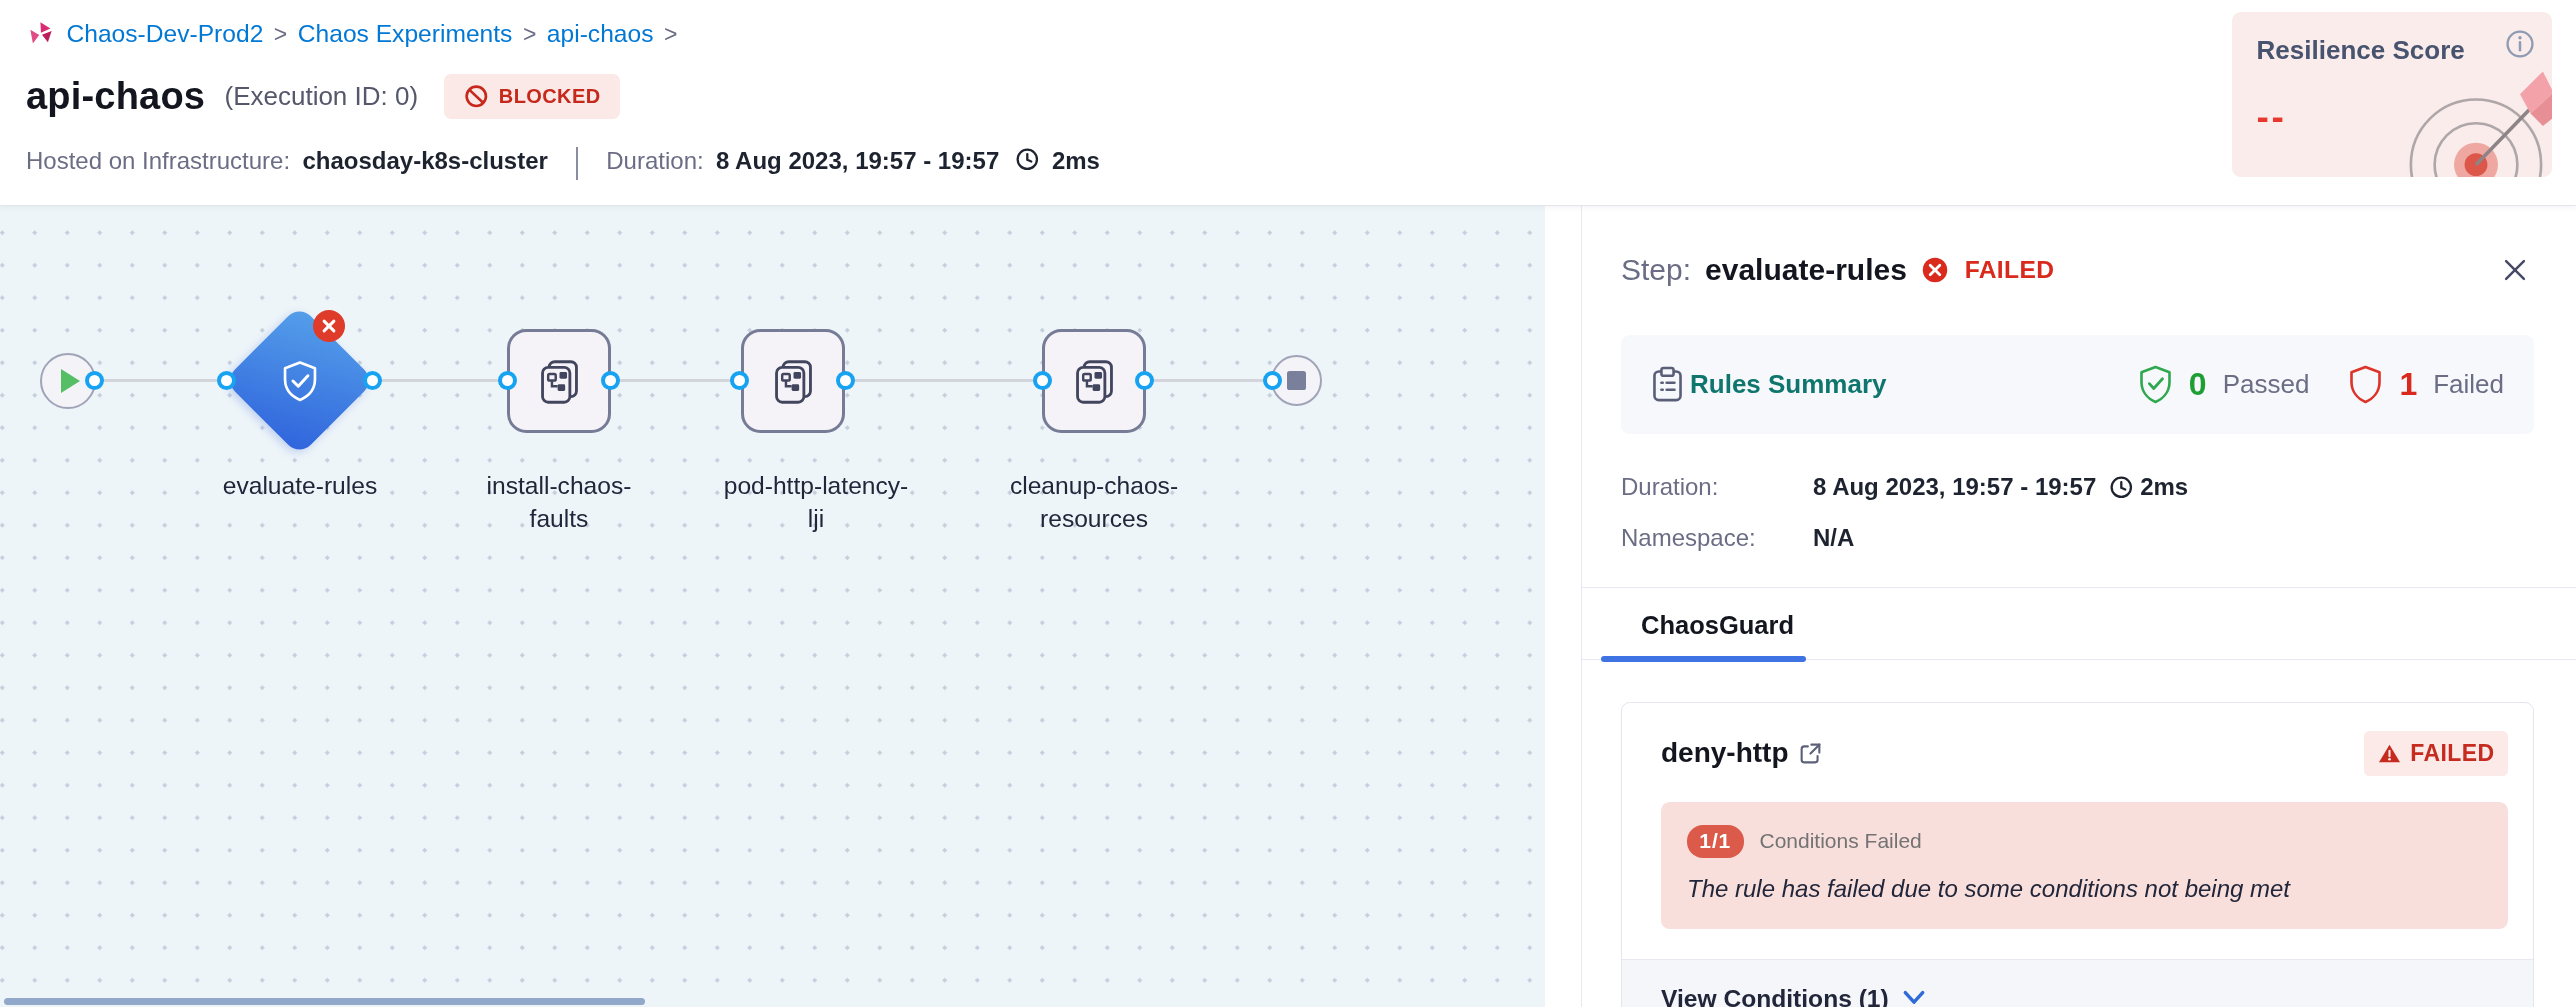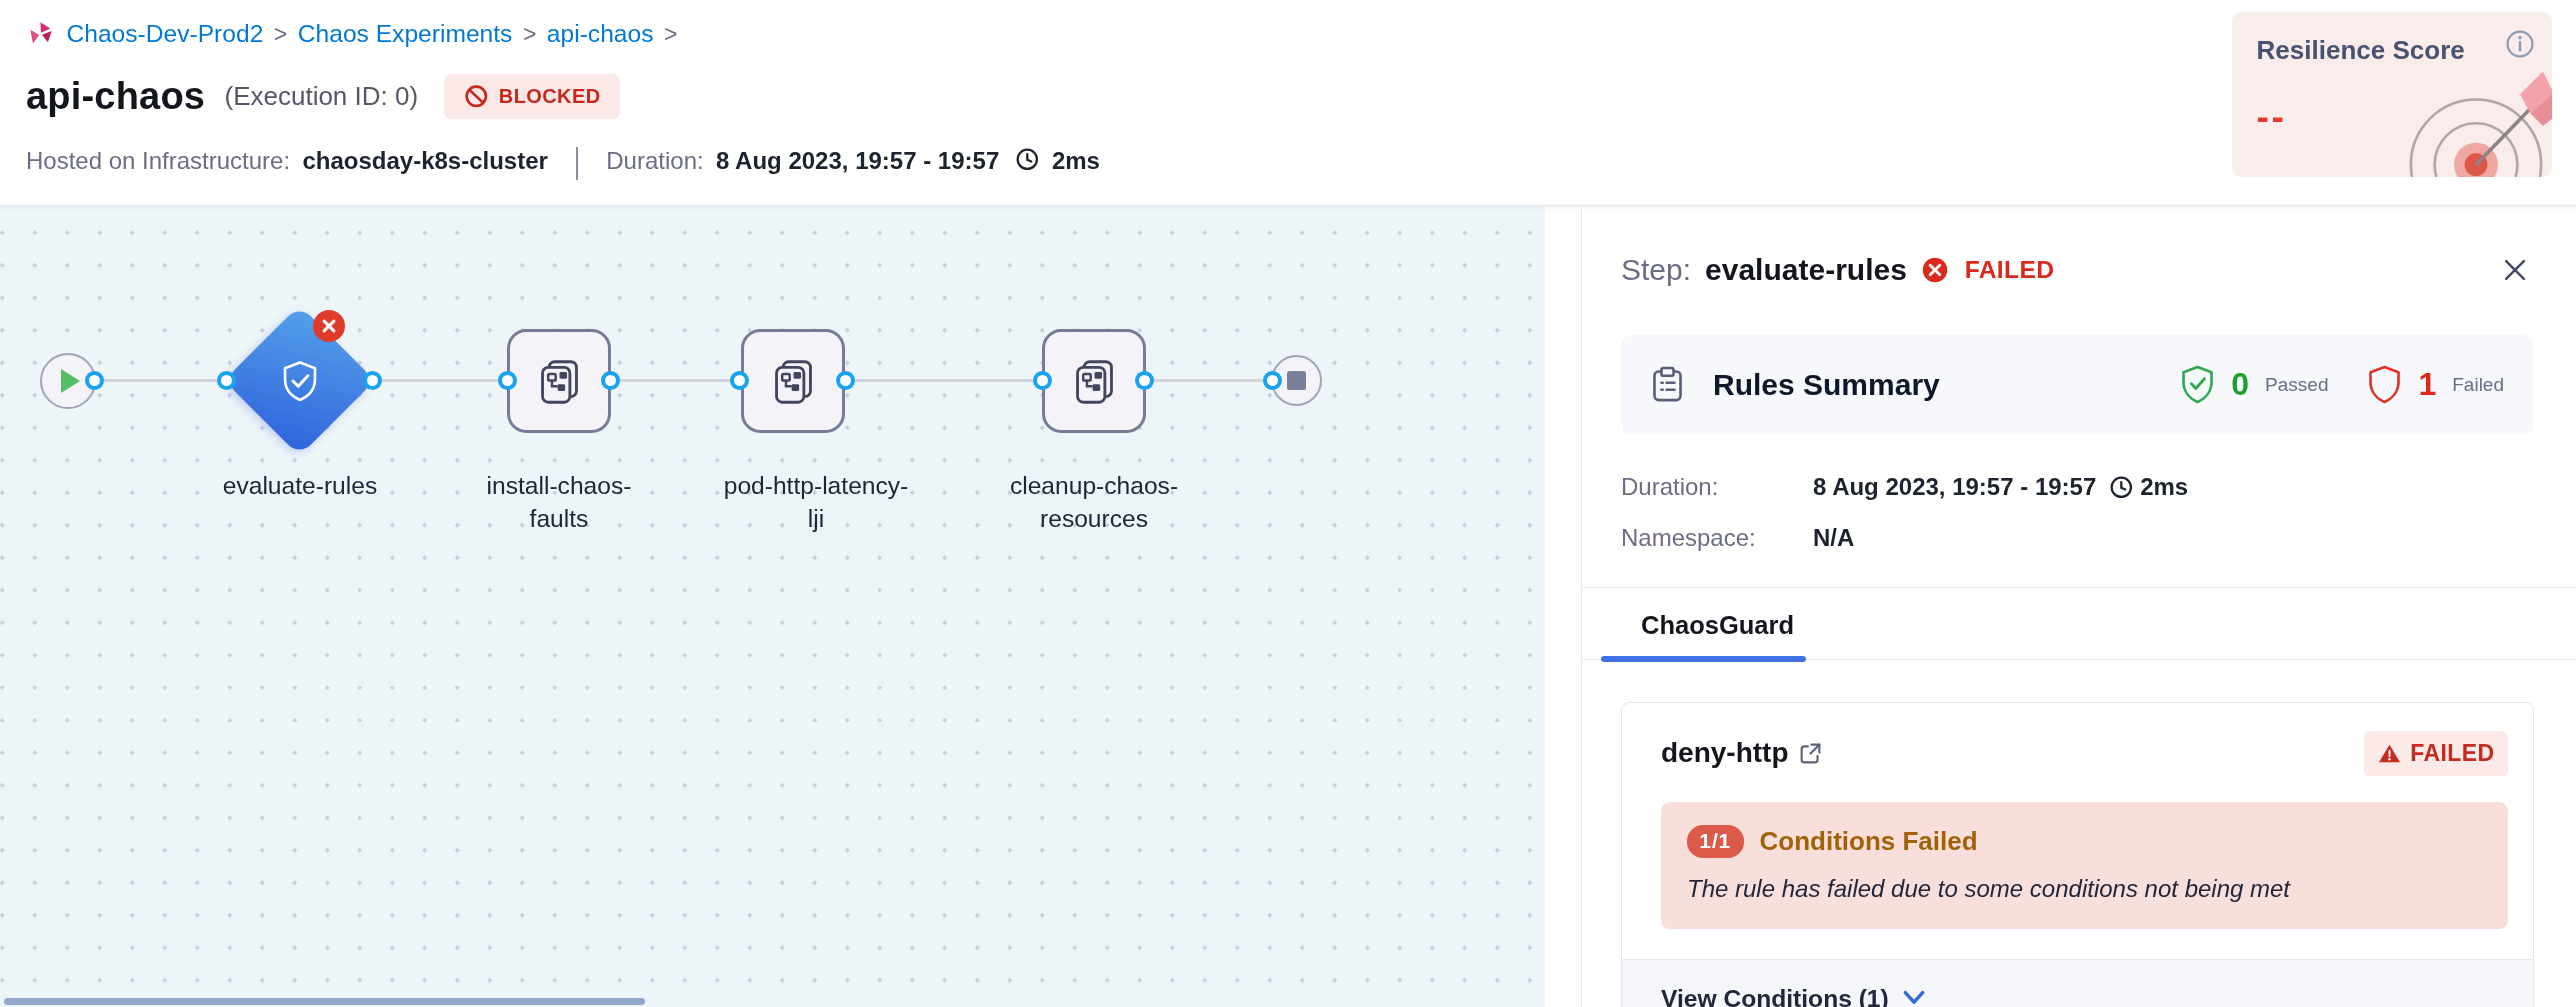--- a/index.html
+++ b/index.html
@@ -66,25 +66,25 @@
   .panel { flex:1; background:#fff; margin-left:36px; border-left:0.9px solid #E6E8F2;
     padding:44px 42px 0 39px; position:relative; overflow:hidden; }
   .panel-head { display:flex; align-items:center; gap:14px; }
   .step-label { font-size:30px; color:#6B6D85; }
   .step-name { font-size:30px; font-weight:bold; color:#14161F; }
   .step-status { font-size:24.6px; font-weight:bold; color:#DA291D; letter-spacing:0.4px; margin-left:1.8px; }
   .panel-close { margin-left:auto; background:none; border:none; cursor:pointer; padding:3.5px; }
 
   .rules-summary { margin-top:46px; background:#F6F8FB; border-radius:8.8px; padding:30px 30px;
     display:flex; align-items:center; }
-  .rs-title { font-size:30px; font-weight:bold; color:#0f172a; margin-left:29px; }
+  .rs-title { font-size:26px; font-weight:bold; color:#0f766e; margin-left:6px; }
   .rs-right { margin-left:auto; display:flex; align-items:center; gap:16px; }
   .rs-count-green { font-size:32px; font-weight:bold; color:#1E9E33; }
   .rs-count-red { font-size:32px; font-weight:bold; color:#DA291D; }
-  .rs-cap { font-size:19px; color:#6B6D85; margin-right:23px; }
+  .rs-cap { font-size:26px; color:#6B6D85; margin-right:23px; }
 
   .detail-rows { margin-top:39px; display:flex; flex-direction:column; gap:23px; }
   .detail-row { display:flex; align-items:center; font-size:24px; }
   .dl { width:192px; color:#6B6D85; flex:none; }
   .dv { color:#1E2330; font-weight:bold; }
   .dv-extra { color:#1E2330; font-weight:bold; margin-left:7px; }
   .detail-row .clock-icon { margin-left:12.3px; }
 
   .section-divider { height:0.9px; background:#E7E9F2; margin:35px -42px 0 -40px; }
   .tabs { position:relative; margin:0 -42px 0 -40px; padding:23px 42px 0 60px; border-bottom:0.9px solid #E7E9F2; }
@@ -98,21 +98,21 @@
   .rc-head { display:flex; align-items:center; padding:28px 24.6px 0 39px; }
   .rc-name { font-size:28px; font-weight:bold; color:#14161F; }
   .rc-ext { margin-left:10.5px; cursor:pointer; }
   .rc-badge { margin-left:auto; display:inline-flex; align-items:center; gap:8.8px;
     background:#FBEAE8; border-radius:5.3px; padding:8.8px 14px; }
   .rc-badge span { color:#C62B20; font-size:23px; font-weight:bold; letter-spacing:0.4px; }
   .rc-alert { margin:26px 24.6px 0 39px; background:#F8DFDC; border-radius:8.8px; padding:23px 26px 26px; }
   .rc-alert-top { display:flex; align-items:center; gap:16px; }
   .pill { background:#DC5A49; color:#fff; font-size:21px; font-weight:bold; border-radius:16px;
     padding:4.4px 12.3px; letter-spacing:0.9px; }
-  .rc-alert-title { color:#a16207; font-size:26px; font-weight:bold; }
+  .rc-alert-title { color:#737373; font-size:21px; font-weight:normal; }
   .rc-alert-msg { margin-top:17.6px; font-size:24px; color:#22263A;font-style:italic; }
   .rc-footer { margin-top:30px; background:#F4F6FA; border-top:0.9px solid #E7E9F2;
     padding:24.6px 39px 62px; display:flex; align-items:center; gap:12.3px; cursor:pointer; }
   .rc-footer span { font-size:24.6px; font-weight:bold; color:#22263A; }
 
   svg { display:block; }
 </style>
 </head>
 <body>
 

